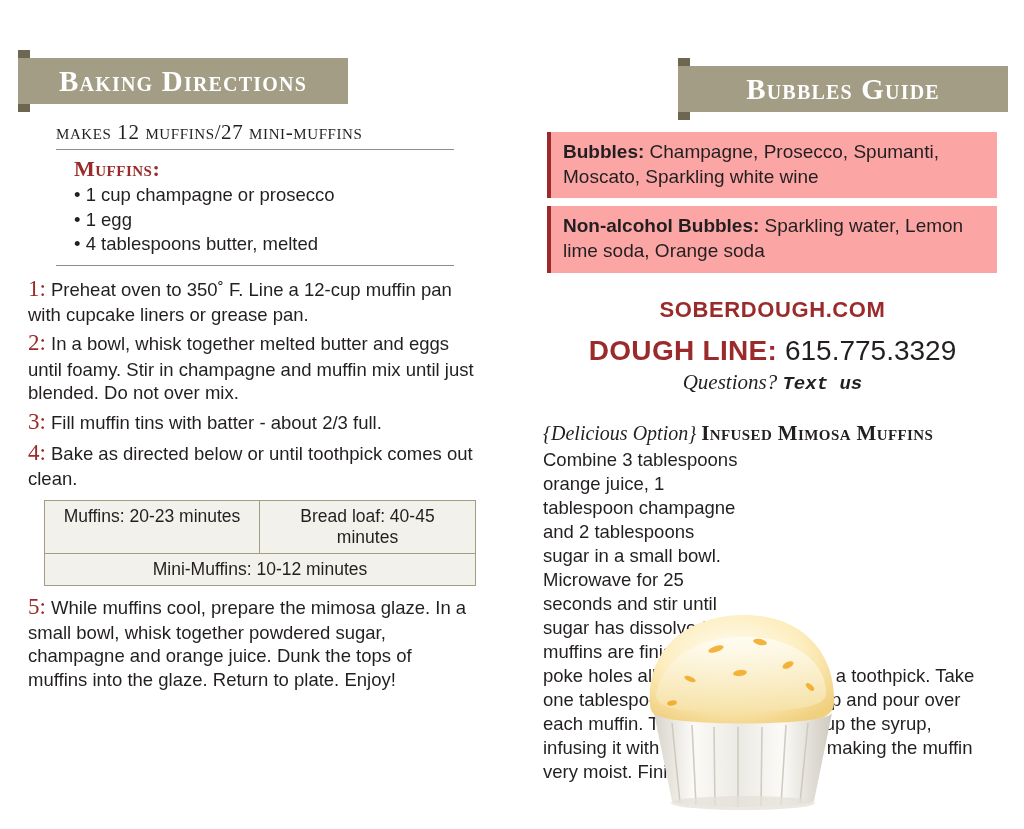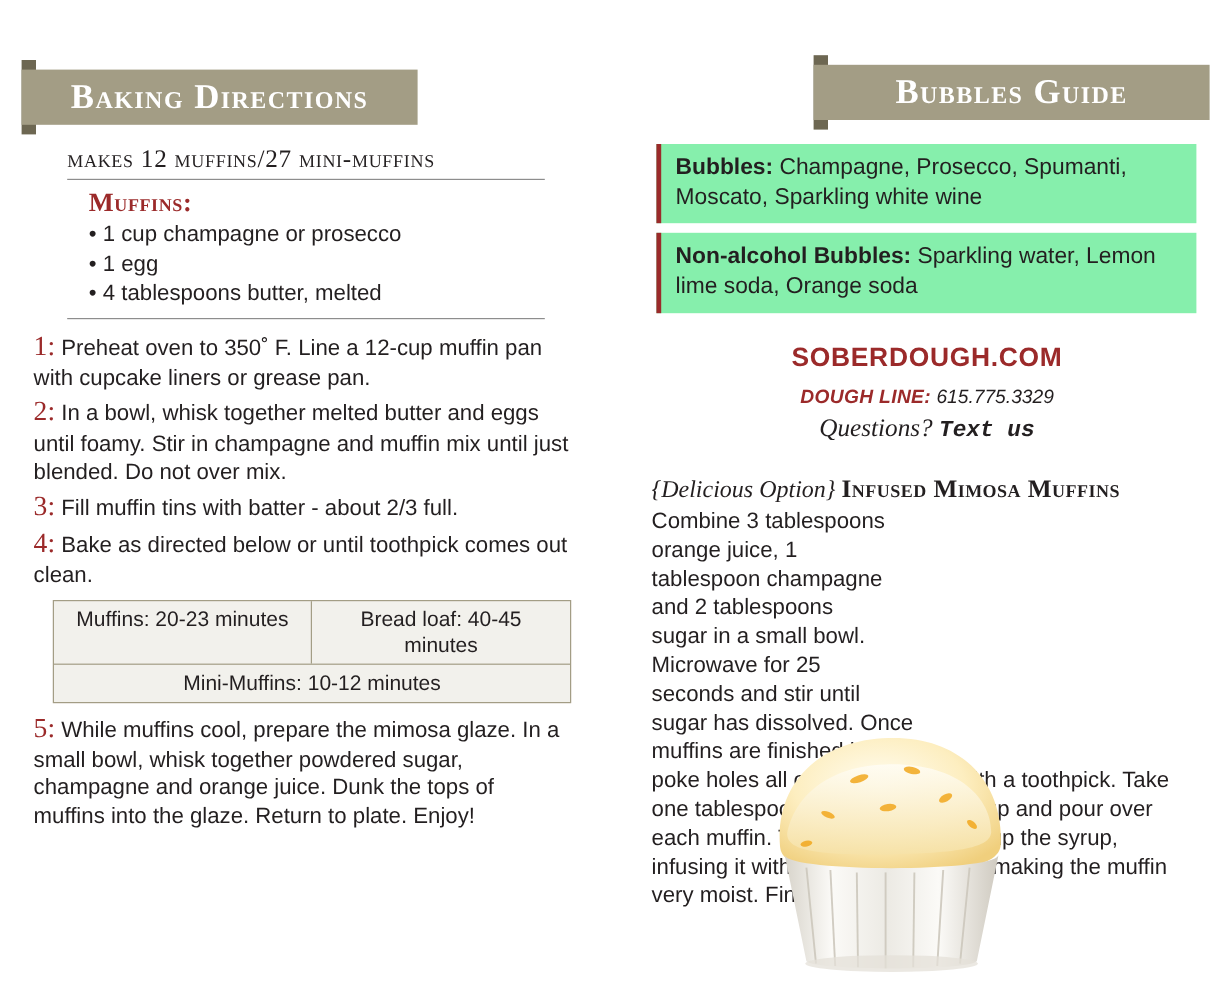--- a/index.html
+++ b/index.html
@@ -19,21 +19,21 @@
   }
 
   
   .col-left {
     position: absolute;
     left: 18px; top: 50px;
     width: 470px;
   }
   .col-right {
     position: absolute;
-    left: 535px; top: 46px;
+    left: 535px; top: 58px;
     width: 475px;
   }
 
   
   .banner-wrap {
     position: relative;
     height: 56px;
   }
   .banner {
     position: absolute;
@@ -143,21 +143,21 @@
   }
   .times-cell.left {
     width: 50%;
     border-right: 1px solid #a39d85;
   }
   .times-cell.right { width: 50%; }
   .times-cell.full { width: 100%; }
 
   
   .bubble-box {
-    background: #86efac;
+    background: #fca5a5;
     margin: 0 0 8px 0;
     padding: 8px 12px 9px 12px;
     font-size: 19px;
     line-height: 1.3;
     color: #231f20;
     border-left: 4px solid #9b2a2a;
     width: 450px;
   }
   .bubble-box b { font-weight: bold; }
   .bubble-wrap { margin-top: 18px; margin-left: 12px; }
@@ -166,23 +166,22 @@
     text-align: center;
     margin: 24px 0 0 0;
     font-weight: bold;
     font-size: 22px;
     letter-spacing: 0.6px;
     color: #9b2a2a;
   }
   .dough-line {
     text-align: center;
     margin: 12px 0 0 0;
-    font-size: 16px;
-    color: #231f20;
-    font-style: italic;
+    font-size: 28px;
+    color: #231f20;
   }
   .dough-line .lbl {
     font-weight: bold;
     color: #9b2a2a;
     letter-spacing: 0.3px;
   }
   .questions {
     text-align: center;
     margin: 3px 0 0 0;
     font-family: "Liberation Serif", serif;

